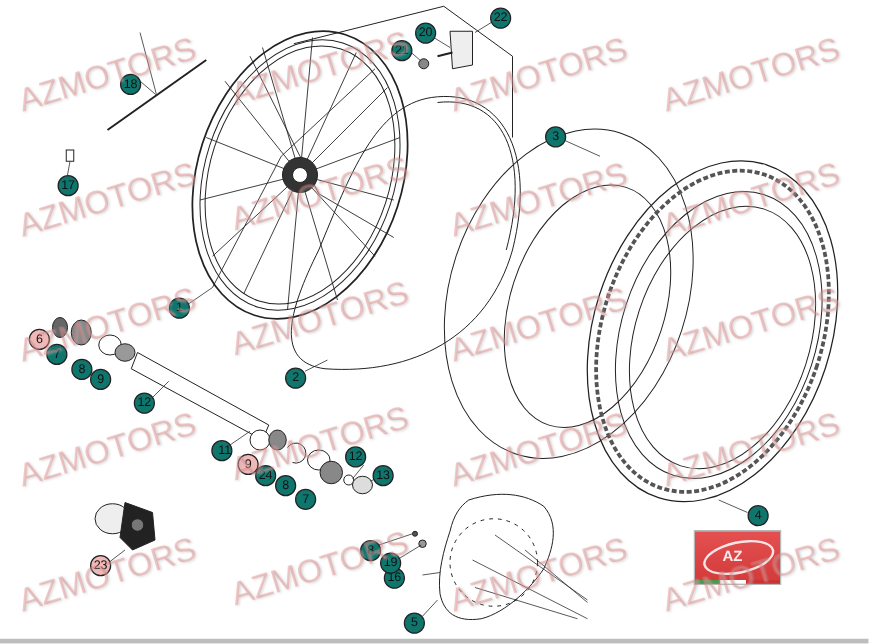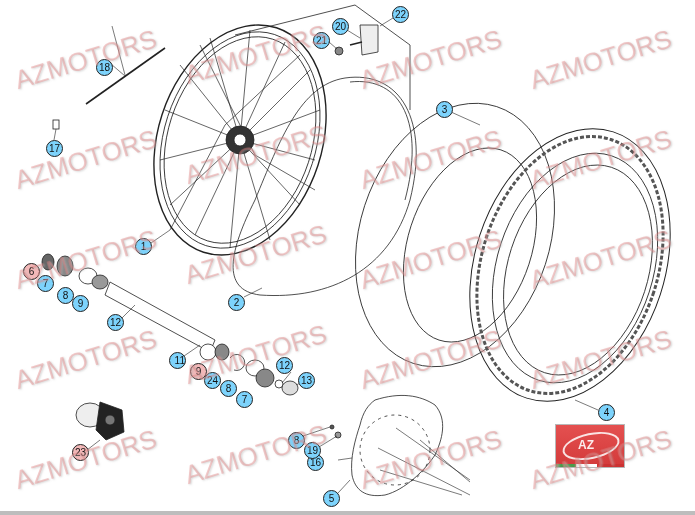--- a/index.html
+++ b/index.html
@@ -10,21 +10,21 @@
     overflow: hidden;
     font-family: "Liberation Sans", sans-serif;
   }
   #drawing { position: absolute; left: 0; top: 0; }
   .callout {
     position: absolute;
     width: 15px; height: 15px;
     margin-left: -8px; margin-top: -8px;
     border: 1px solid #222;
     border-radius: 50%;
-    background: #7dd3fc;
+    background: #0f766e;
     color: #111;
     font-size: 10px;
     line-height: 15px;
     text-align: center;
     font-family: "Liberation Sans", sans-serif;
     z-index: 3;
     cursor: pointer;
   }
   .callout.hl { background: #f2b8b8; }
   .watermark {

